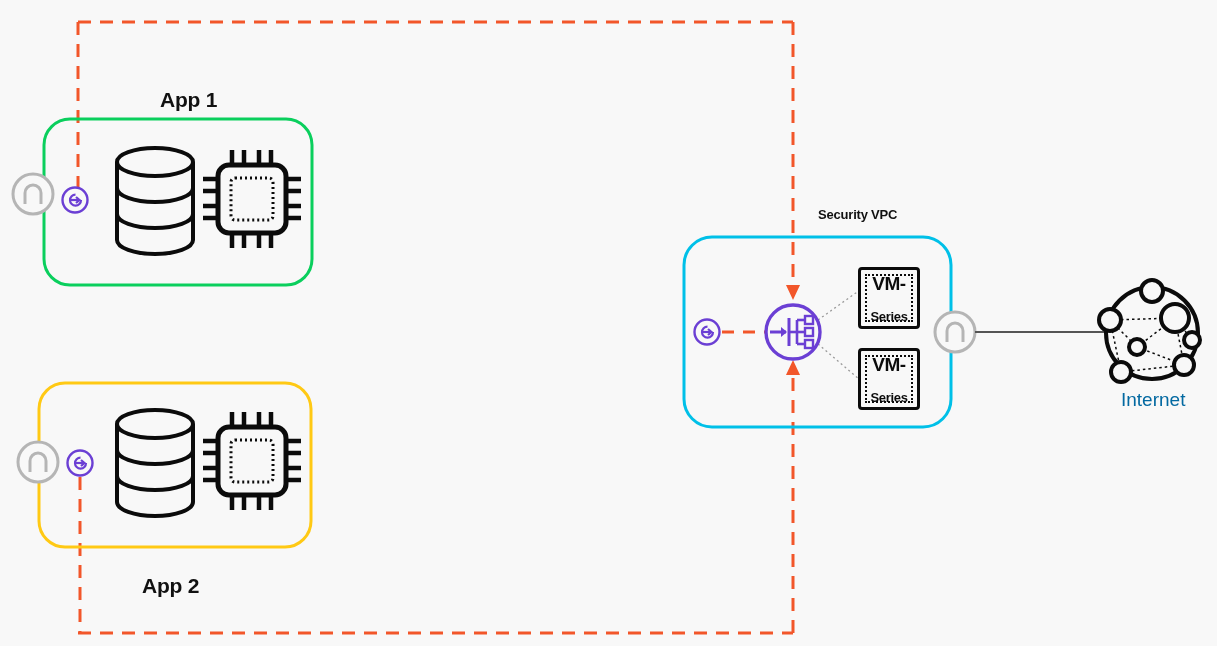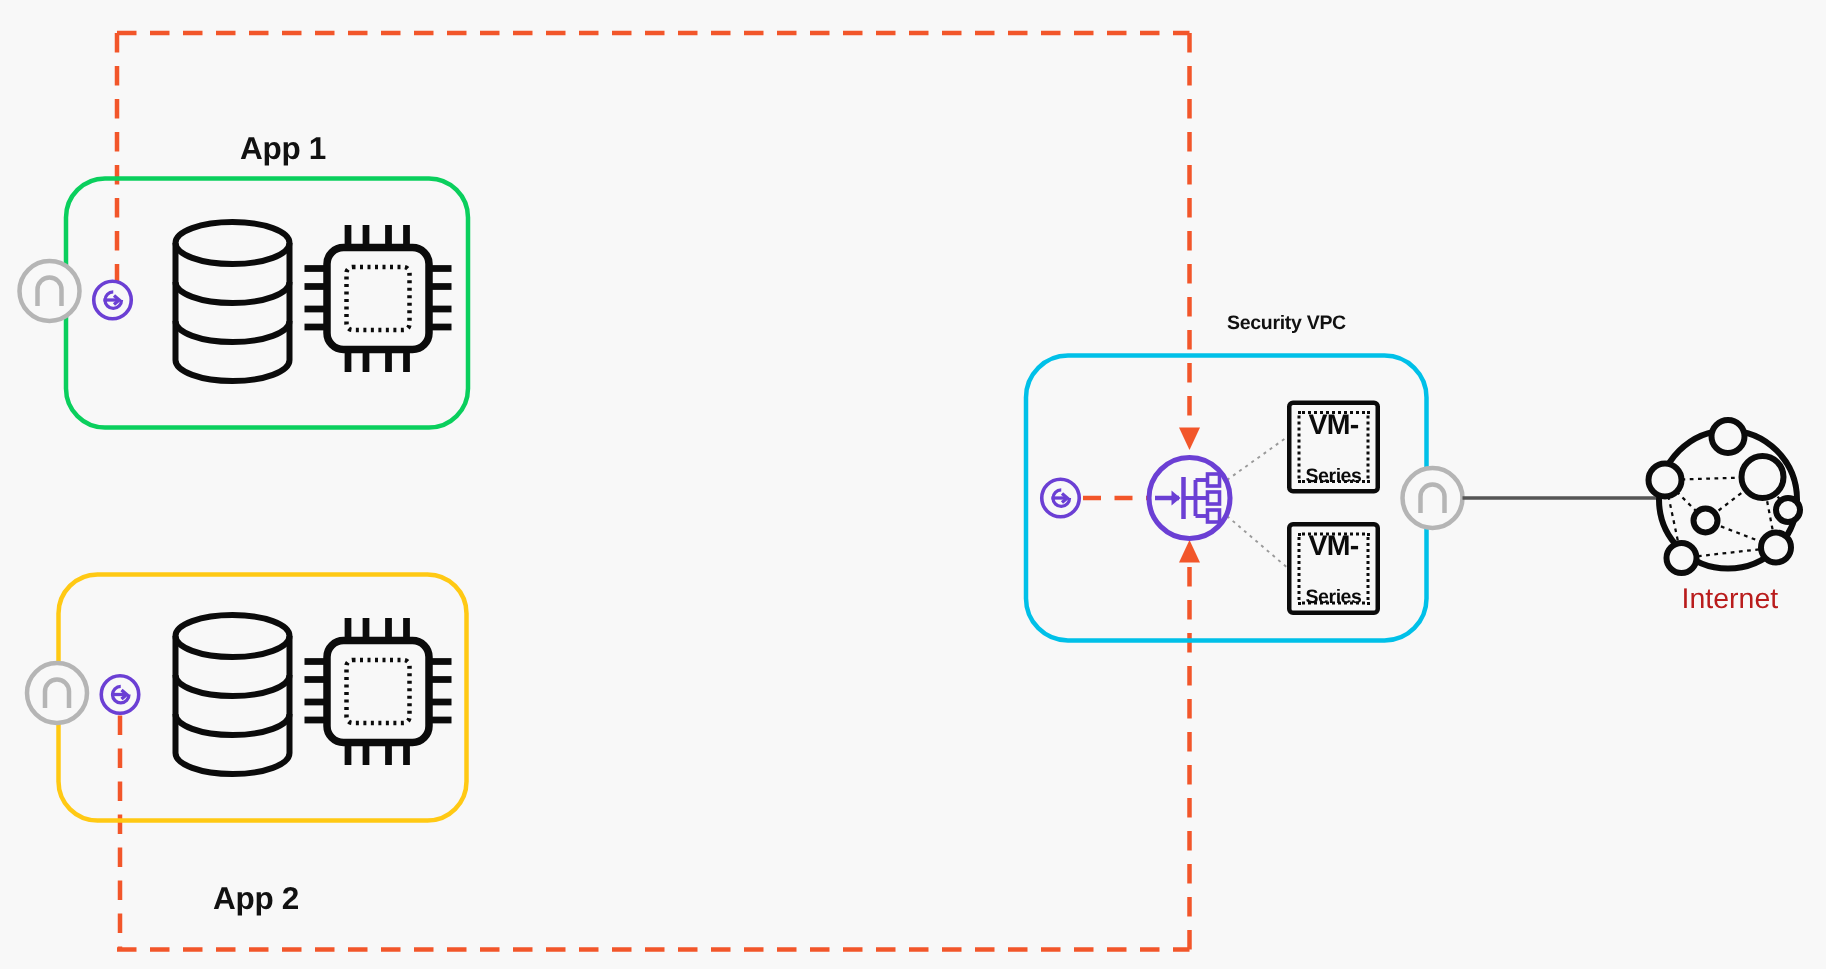--- a/index.html
+++ b/index.html
@@ -34,21 +34,21 @@
     font-size: 21px;
   }
   .label-vpc {
     font-size: 13px;
   }
   .label-internet {
     position: absolute;
     font-family: "Liberation Sans", sans-serif;
     font-weight: normal;
     font-size: 19px;
-    color: #b91c1c;
+    color: #0369a1;
     white-space: nowrap;
   }
   .vm-box {
     position: absolute;
     width: 62px;
     height: 62px;
     border: 3px solid #0b0b0b;
     border-radius: 4px;
     background: #f8f8f8;
     box-sizing: border-box;
@@ -279,21 +279,21 @@
       <circle cx="1137" cy="347" r="8" fill="#f8f8f8" stroke="#0B0B0B" stroke-width="4"></circle>
       <circle cx="1192" cy="340" r="8" fill="#f8f8f8" stroke="#0B0B0B" stroke-width="4"></circle>
       <circle cx="1121" cy="372" r="10" fill="#f8f8f8" stroke="#0B0B0B" stroke-width="4"></circle>
       <circle cx="1184" cy="365" r="10" fill="#f8f8f8" stroke="#0B0B0B" stroke-width="4"></circle>
     </g>
 
   </svg>
 
   <div class="label label-app" style="left:160px; top:76px;margin-top:12px;">App 1</div>
 
-  <div class="label label-app" style="left:142px; top:588px;">App 2</div>
+  <div class="label label-app" style="left:142px; top:574px;">App 2</div>
 
   <div class="label label-vpc" style="left:818px; top:207px;">Security VPC</div>
 
   <div class="label-internet" style="left:1121px; top:389px;">Internet</div>
 
   <div class="vm-box" style="left:858px; top:267px;">
     <div class="vm-inner">
       <span class="vm-l1">VM-</span>
       <span class="vm-l2">Series</span>
     </div>

